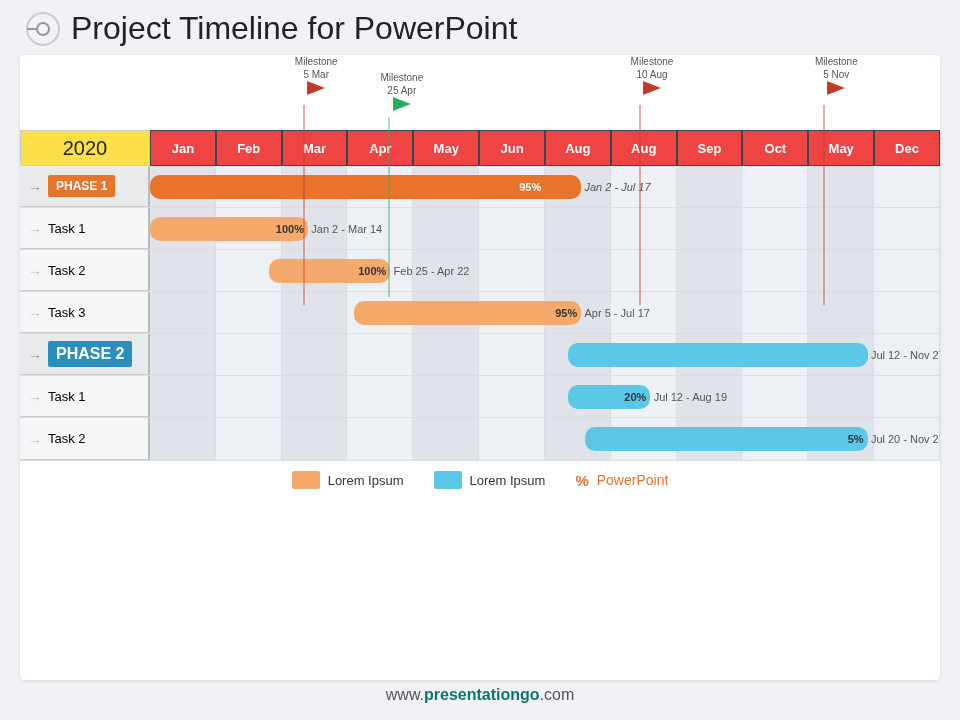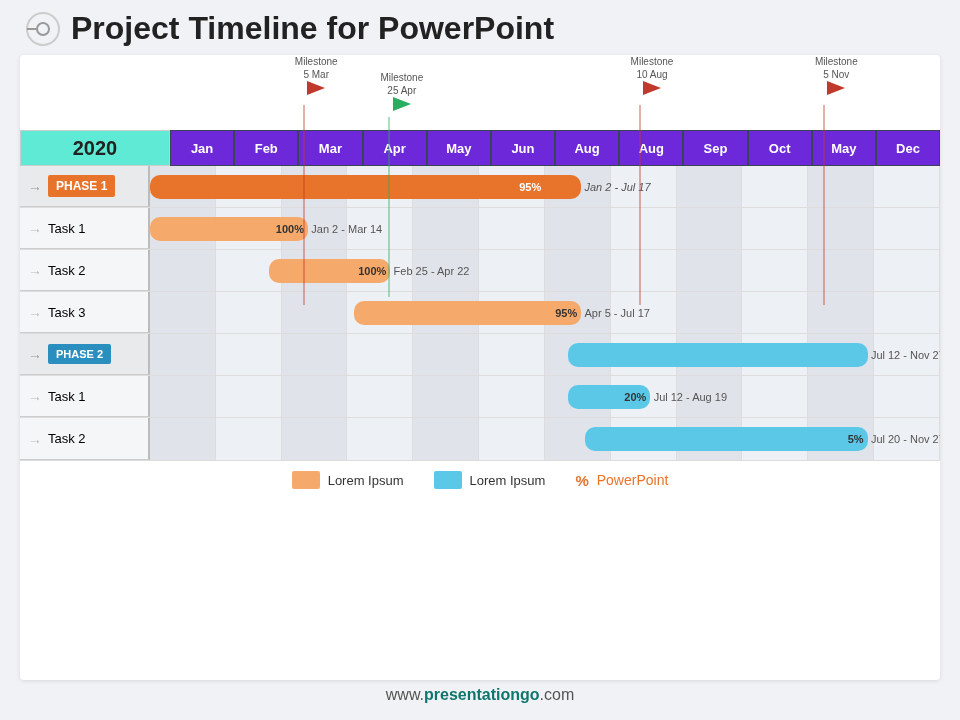--- a/index.html
+++ b/index.html
@@ -28,46 +28,46 @@
       padding-left: 5px;
     }
     .header-icon {
       width: 36px;
       height: 36px;
       margin-right: 10px;
       flex-shrink: 0;
     }
     .header-title {
       font-size: 32px;
-      font-weight: 700;
+      font-weight: 400;
       color: #222;
     }
 
     
     .months-row {
       display: flex;
       height: 36px;
     }
 
     .year-cell {
-      width: 150px;
+      width: 130px;
       flex-shrink: 0;
-      background: #5eead4;
+      background: #fde047;
       display: flex;
       align-items: center;
       justify-content: center;
       font-size: 20px;
-      font-weight: 700;
+      font-weight: 400;
       color: #222;
       border: 1px solid #ccc;
     }
 
     .month-cell {
       flex: 1;
-      background: #6d28d9;
+      background: #ef4444;
       color: white;
       display: flex;
       align-items: center;
       justify-content: center;
       font-size: 13px;
       font-weight: 600;
       border: 1px solid #3a4455;
       min-width: 0;
     }
 
@@ -103,21 +103,21 @@
       color: white;
       padding: 4px 8px;
       font-size: 12px;
       font-weight: 700;
       border-radius: 2px;
     }
     .phase2-label-box {
       background: #2a8fbf;
       color: white;
       padding: 4px 8px;
-      font-size: 11px;
+      font-size: 16px;
       font-weight: 700;
       border-radius: 2px;
     }
 
     .row-arrow {
       color: #999;
       font-size: 14px;
     }
 
     

